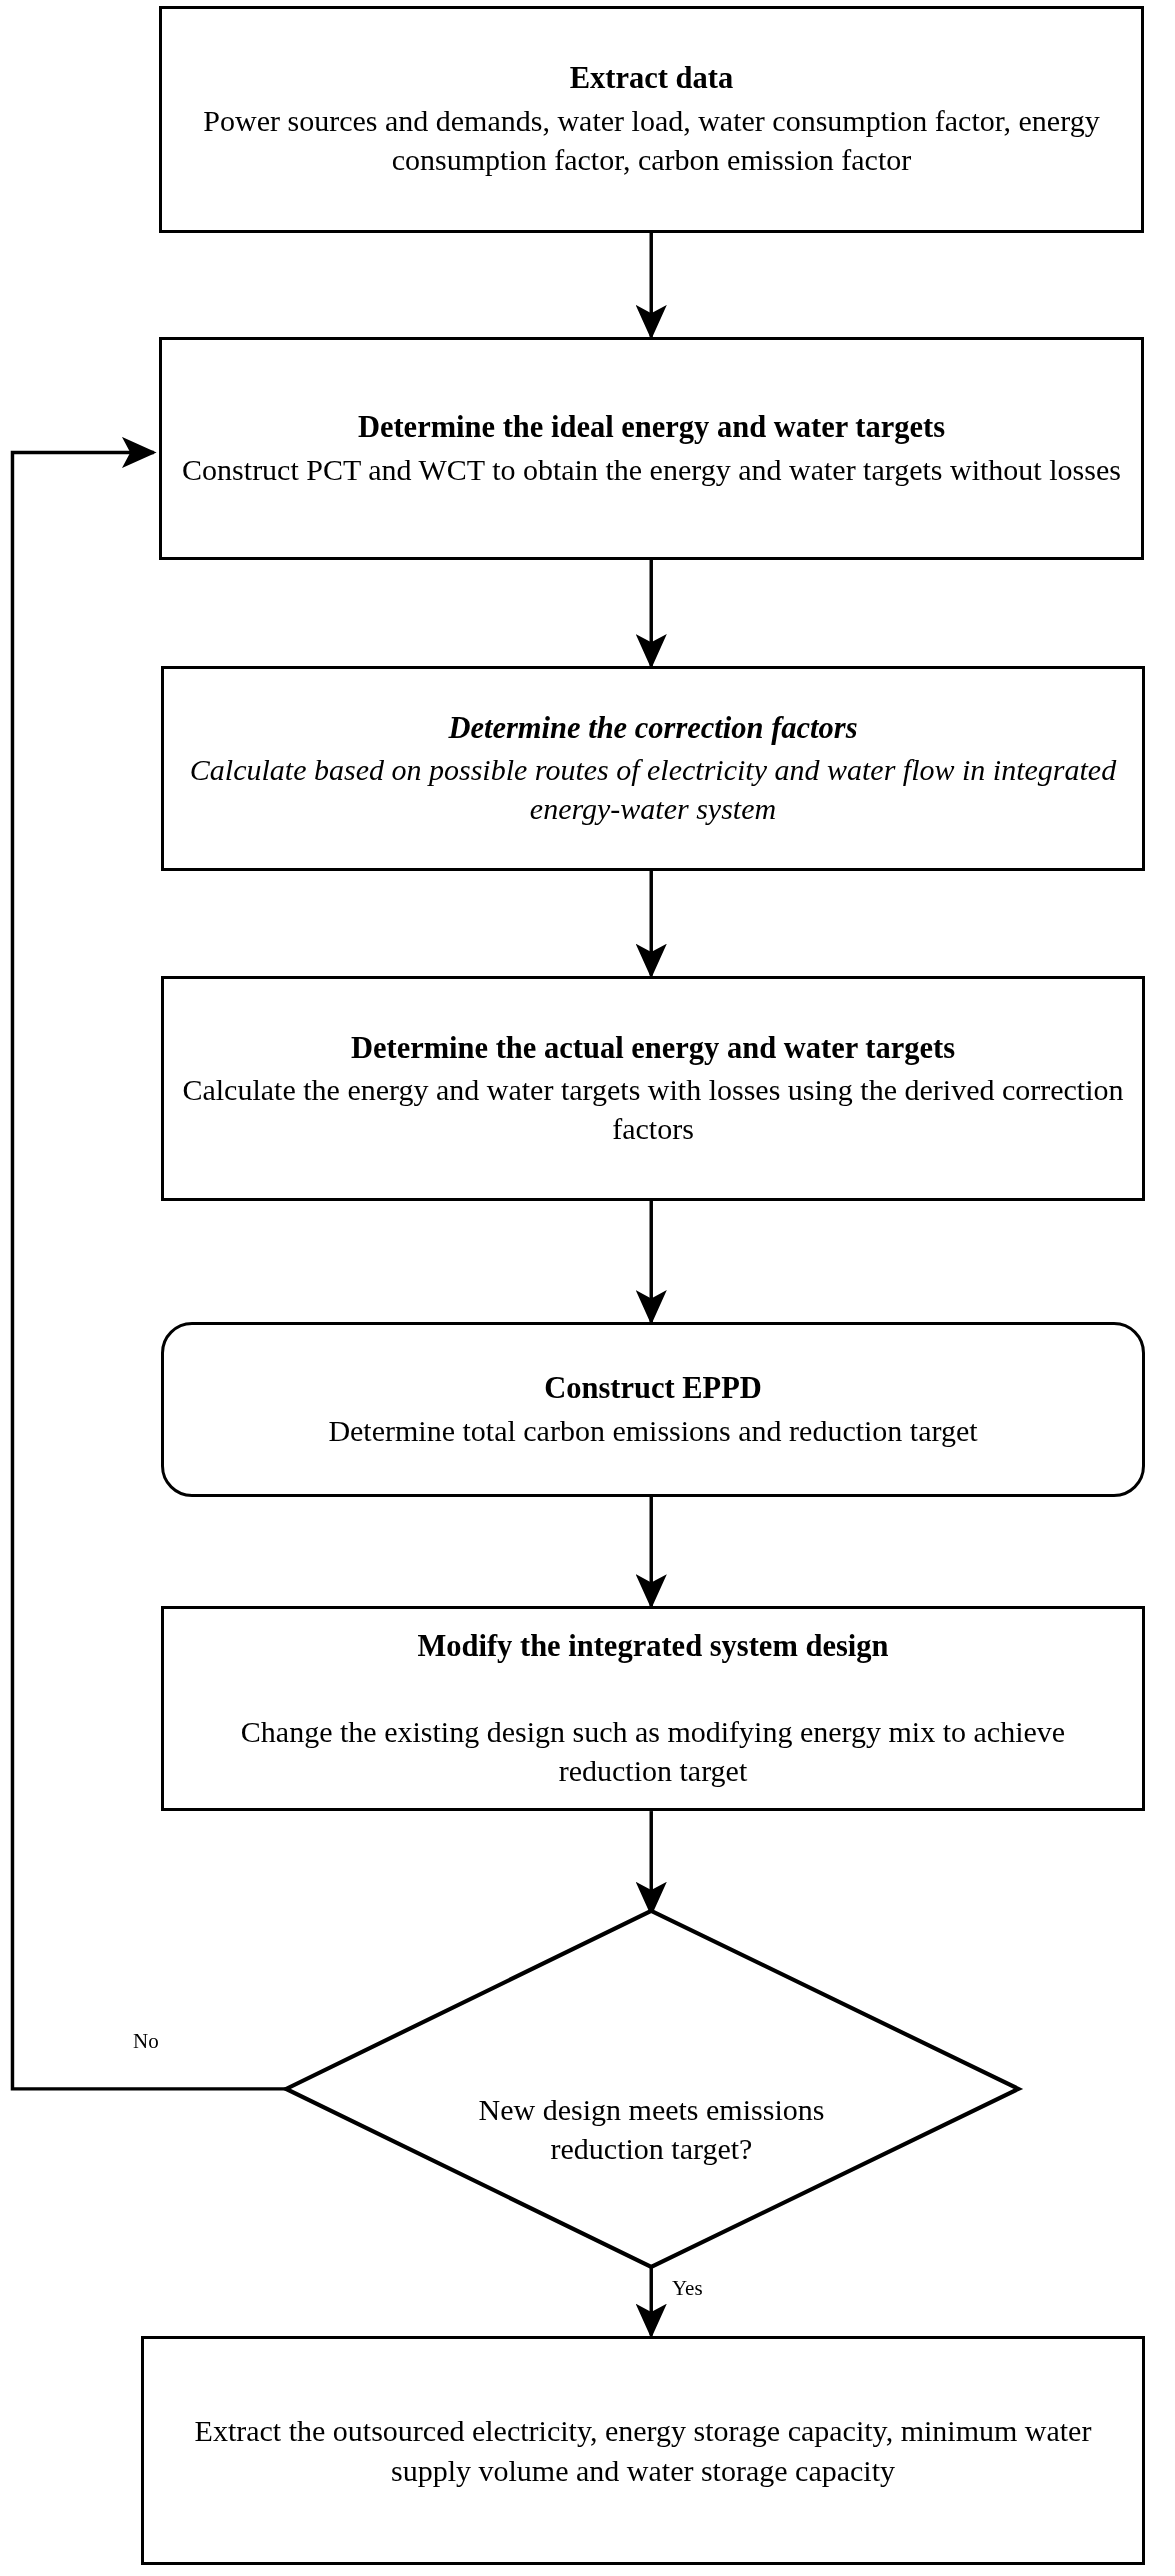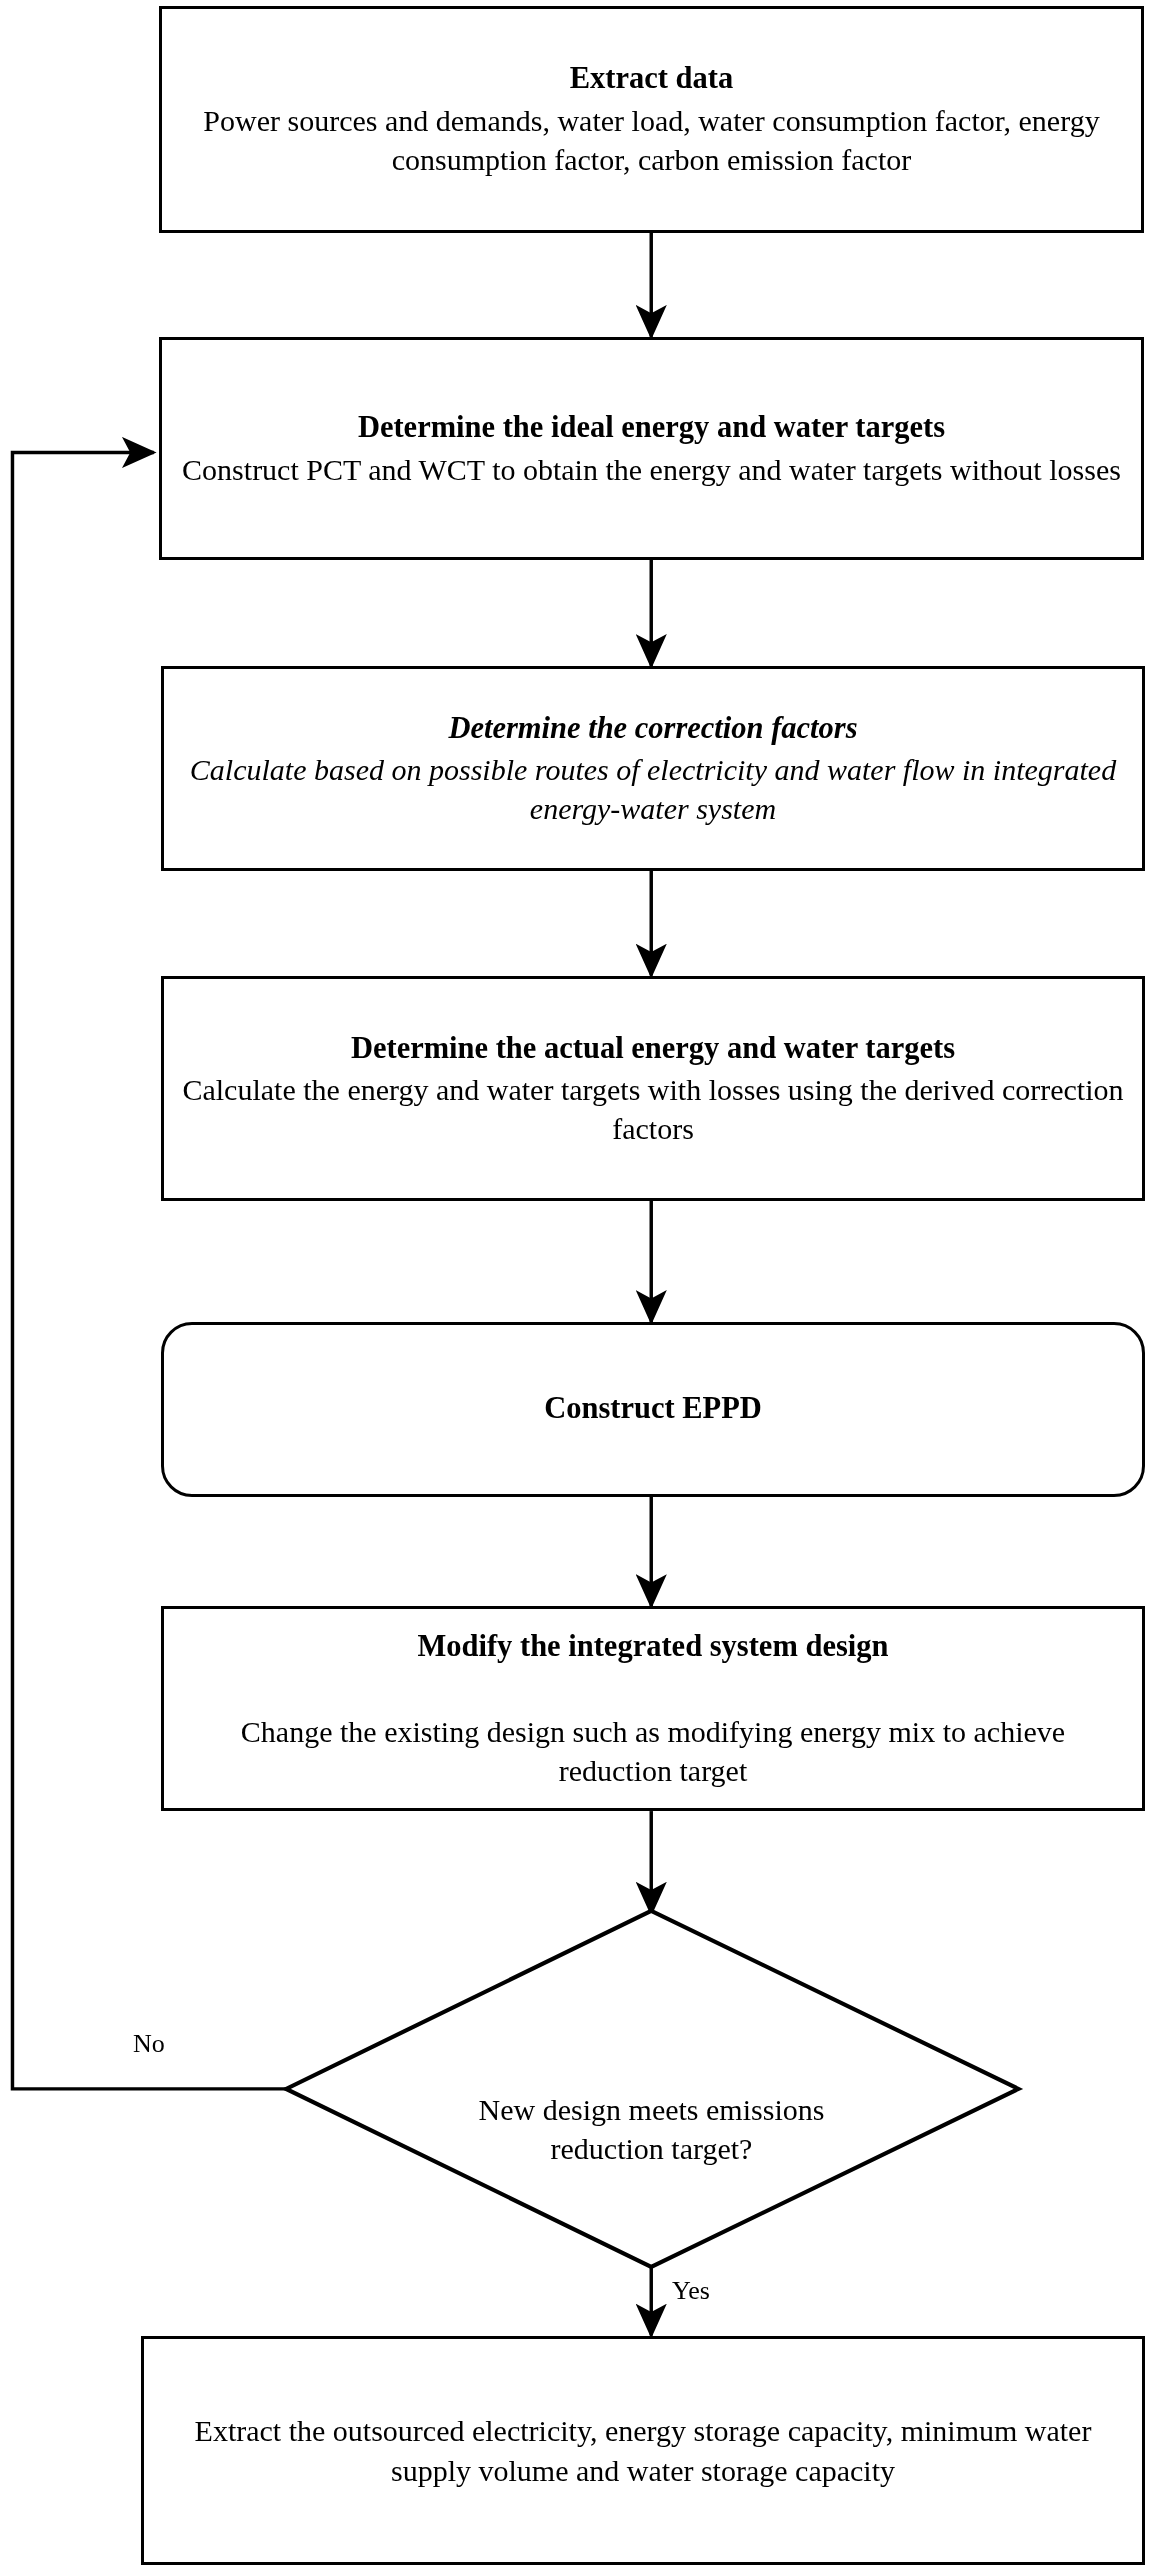--- a/index.html
+++ b/index.html
@@ -65,21 +65,21 @@
   .decision .decision-label {
     position: relative;
     z-index: 2;
     font-size: 30px;
     line-height: 1.30;
     font-weight: normal;
     width: 443px;
   }
   .branch-label {
     position: absolute;
-    font-size: 26px;
+    font-size: 21px;
     font-weight: normal;
     line-height: 1;
     white-space: nowrap;
   }
 </style>
 </head>
 <body>
 
 <div id="flowchart-root">
 
@@ -124,20 +124,21 @@
     <div class="node-desc">Calculate based on possible routes of electricity and water flow in integrated energy-water system</div>
   </div>
 
   <div class="node" style="left:161px; top:976px; width:984px; height:225px;">
     <div class="node-title">Determine the actual energy and water targets</div>
     <div class="node-desc">Calculate the energy and water targets with losses using the derived correction factors</div>
   </div>
 
   <div class="node" style="left:161px; top:1322px; width:984px; height:175px;border-radius:31px;">
     <div class="node-title">Construct EPPD</div>
+    <div class="node-desc">Determine total carbon emissions and reduction target</div>
   </div>
 
   <div class="node" style="left:161px; top:1606px; width:984px; height:205px;gap:44px;">
     <div class="node-title">Modify the integrated system design</div>
     <div class="node-desc">Change the existing design such as modifying energy mix to achieve reduction target</div>
   </div>
 
   <div class="decision" style="left:430px; top:2009px; width:443px; height:159px;align-items:flex-end;">
     <div class="decision-label">New design meets emissions reduction target?</div>
   </div>

